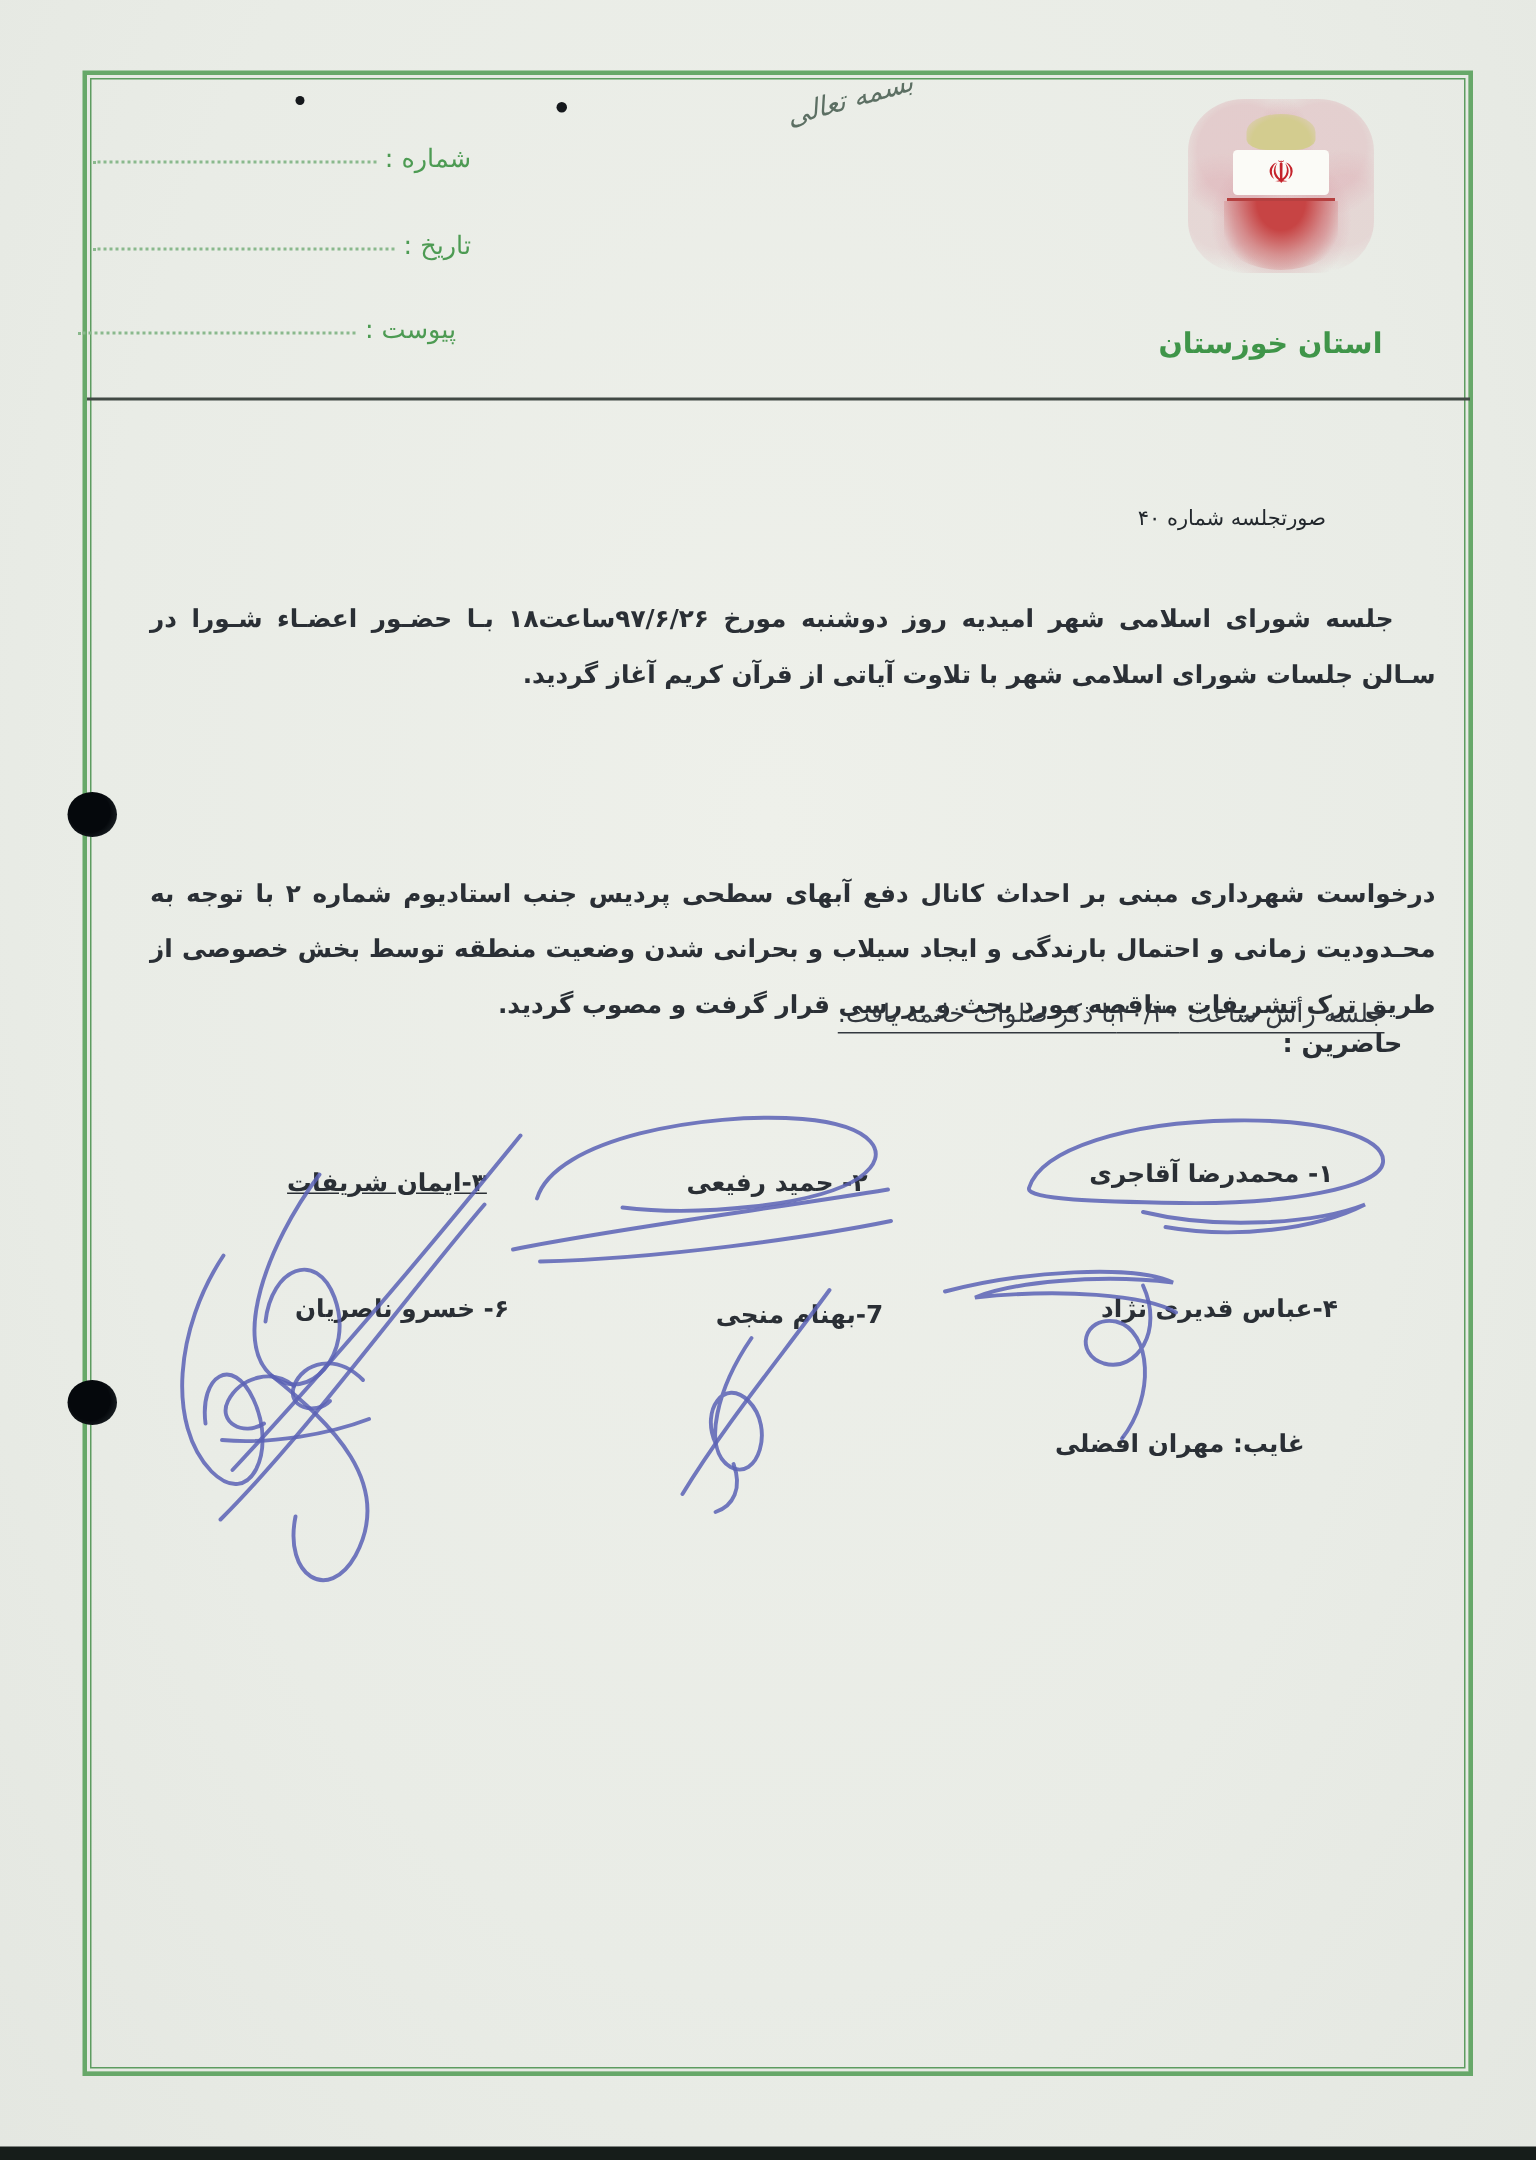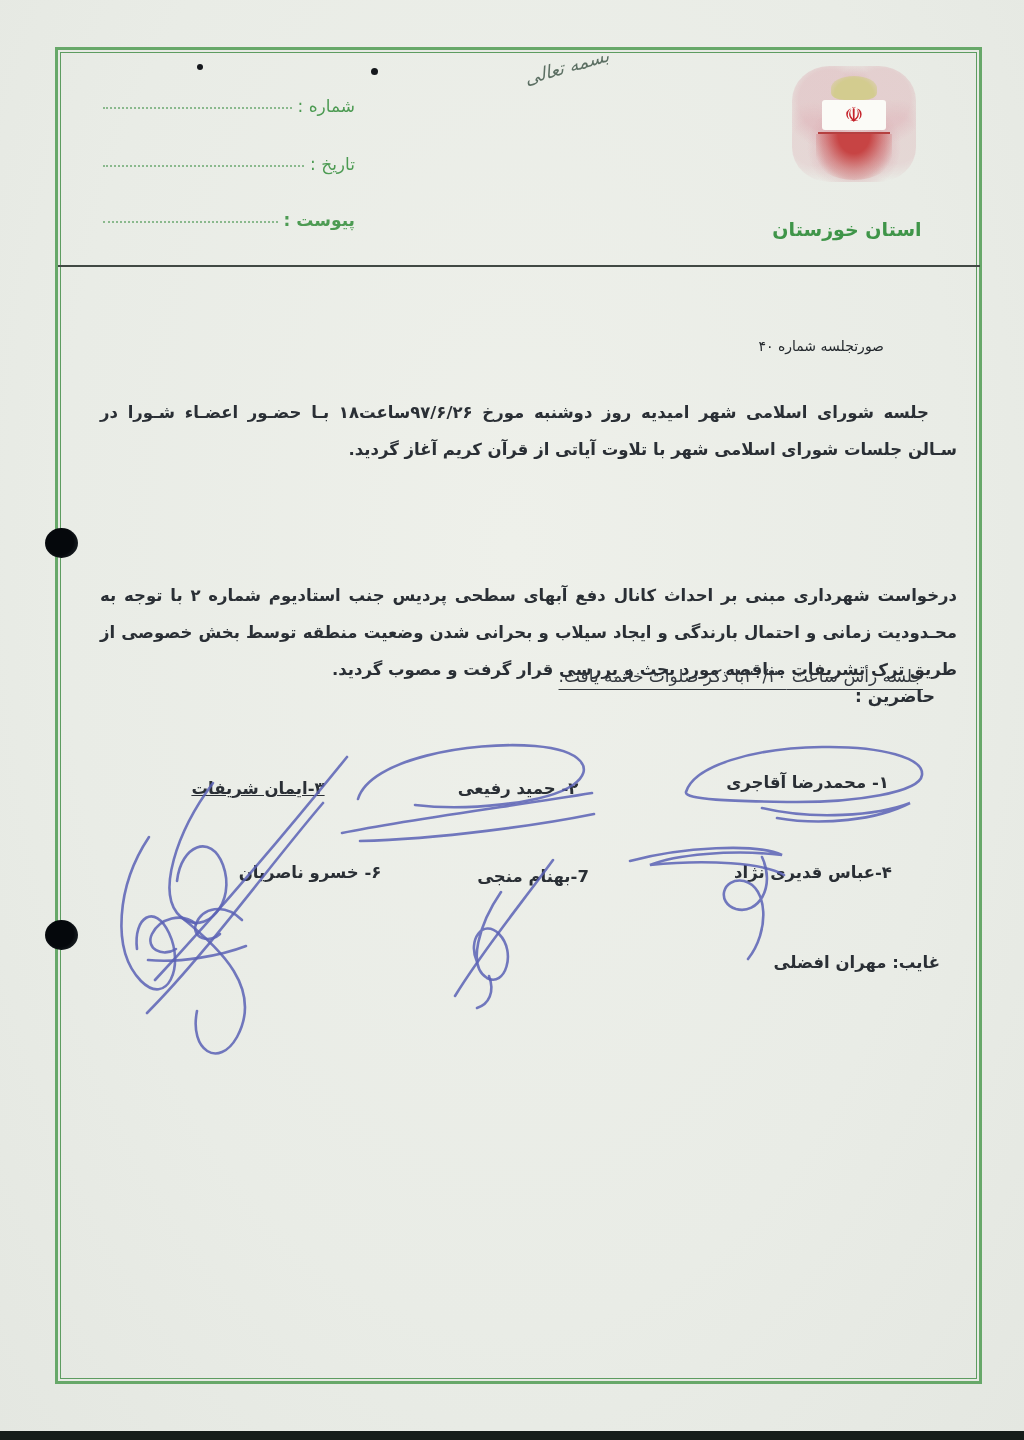--- a/index.html
+++ b/index.html
@@ -11,21 +11,21 @@
   }
   
   .frame {
     position:absolute; left:55px; top:47px; width:921px; height:1331px;
     border:3px solid #67a869;
     box-shadow: inset 0 0 0 2px #e7eae4, inset 0 0 0 3px #5d9c60;
   }
   
   .field-row {
     position:absolute; width:252px; height:26px; display:flex; direction:rtl;
-    align-items:flex-end; gap:6px;padding-left:41px;
+    align-items:flex-end; gap:6px;
   }
   .field-label { color:#4d9b53; font-size:17px; white-space:nowrap; transform:translateY(2px);}
   .field-dots { flex:1; border-bottom:2px dotted #8ab98d; margin-bottom:5px; }
   
   .logo { position:absolute; left:798px; top:72px; width:112px; height:104px; }
   .logo-ornament {
     position:absolute; inset:-6px;
     background:
       radial-gradient(circle at 30% 30%, rgba(220,166,174,.45) 0 26%, transparent 40%),
       radial-gradient(circle at 72% 28%, rgba(220,166,174,.40) 0 24%, transparent 38%),
@@ -79,21 +79,21 @@
     font-size:17px; font-weight:400; color:#33383f;
     text-decoration:underline; text-underline-offset:7px;
   }
   .attendees-label {
     position:absolute; left:100px; top:686px; width:857px;
     text-align:right; padding-right:22px; box-sizing:border-box;
     font-size:17px; font-weight:bold; color:#2a2f35;
   }
   .name { position:absolute; font-size:16.5px; font-weight:bold; color:#2a2f35; text-align:center; }
   .absent {
-    position:absolute; left:685px; top:953px; width:255px; text-align:right;
+    position:absolute; left:659px; top:953px; width:255px; text-align:center;
     font-size:16.5px; font-weight:bold; color:#2a2f35;
   }
   
   .sig { position:absolute; }
   .sig path { fill:none; stroke:#5a62b5; stroke-width:2.6; stroke-linecap:round; opacity:.85; }
   
   .punch { position:absolute; width:33px; height:30px; border-radius:50%;
     background: radial-gradient(circle at 45% 45%, #05080c 0 55%, #1c2226 80%, rgba(28,34,38,.6) 100%); }
   .speck { position:absolute; border-radius:50%; background:#15181c; }
   .bottom-edge { position:absolute; left:0; top:1431px; width:1024px; height:9px; background:#161d1a; }
@@ -106,21 +106,21 @@
   <div class="frame"></div>
 
   <div class="field-row" style="left:62px; top:88px;">
     <span class="field-label">شماره :</span>
     <span class="field-dots"></span>
   </div>
   <div class="field-row" style="left:62px; top:146px;">
     <span class="field-label">تاریخ :</span>
     <span class="field-dots"></span>
   </div>
-  <div class="field-row" style="left:62px; top:202px;font-weight:bold;">
+  <div class="field-row" style="left:52px; top:202px;">
     <span class="field-label">پیوست :</span>
     <span class="field-dots"></span>
   </div>
 
   <div class="bismillah">بسمه تعالی</div>
 
   <div class="logo">
     <div class="logo-ornament"></div>
     <div class="logo-top"></div>
     <div class="logo-band">
@@ -140,21 +140,21 @@
 
   <div class="closing">جلسه رأس ساعت ۲۰/۳۰با ذکر صلوات خاتمه یافت.</div>
 
   <div class="attendees-label">حاضرین :</div>
 
   <div class="name" style="left:705px; top:773px; width:205px;">۱- محمدرضا آقاجری</div>
   <div class="name" style="left:428px; top:779px; width:180px;">۲- حمید رفیعی</div>
   <div class="name" style="left:168px; top:779px; width:180px;text-decoration:underline;">۳-ایمان شریفات</div>
   <div class="name" style="left:713px; top:863px; width:200px;">۴-عباس قدیری نژاد</div>
   <div class="name" style="left:448px; top:867px; width:170px;">7-بهنام منجی</div>
-  <div class="name" style="left:178px; top:863px; width:180px;margin-left:42px;">۶- خسرو ناصریان</div>
+  <div class="name" style="left:178px; top:863px; width:180px;">۶- خسرو ناصریان</div>
 
   <div class="absent">غایب: مهران افضلی</div>
 
   <svg class="sig" style="left:672px; top:740px;" width="265" height="85" viewBox="0 0 265 85">
     <path d="M14,52 C22,26 80,8 150,7 C210,6 252,18 250,35 C248,52 185,63 115,62 C62,61 12,60 14,52"></path>
     <path d="M90,68 C140,80 205,76 238,63 C205,80 150,86 105,78"></path>
   </svg>
   <svg class="sig" style="left:330px; top:735px;" width="275" height="115" viewBox="0 0 275 115">
     <path d="M28,64 C40,24 140,6 205,11 C252,15 266,34 243,50 C215,69 135,76 85,70"></path>
     <path d="M12,98 C80,84 190,70 262,58"></path>

